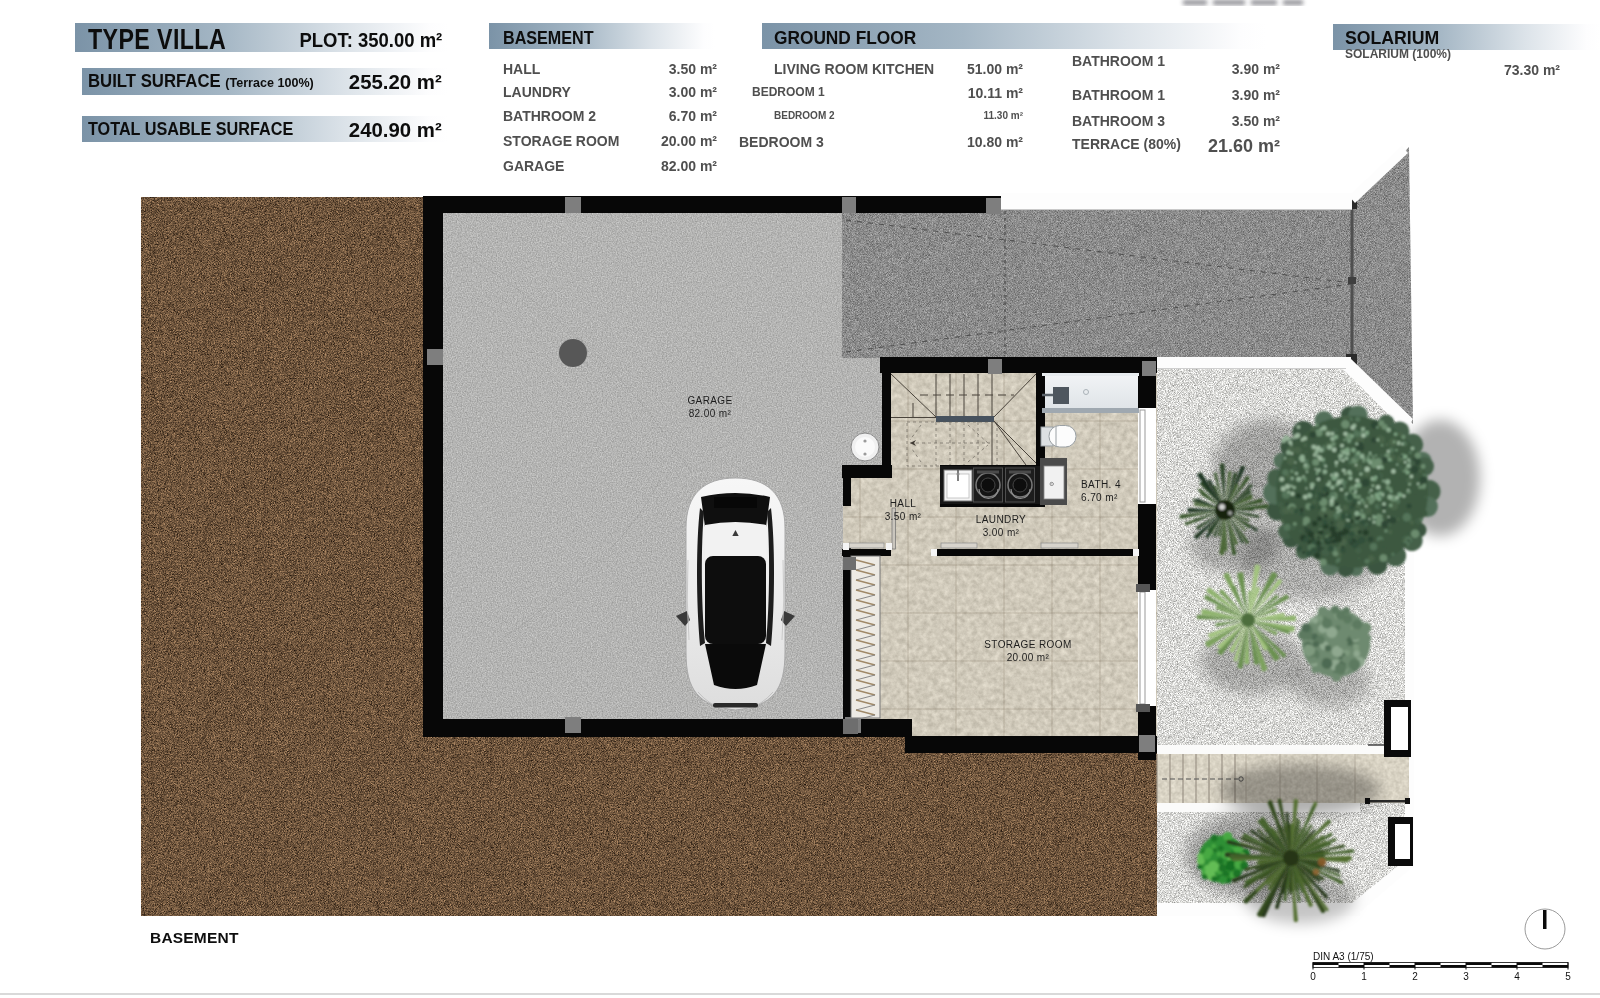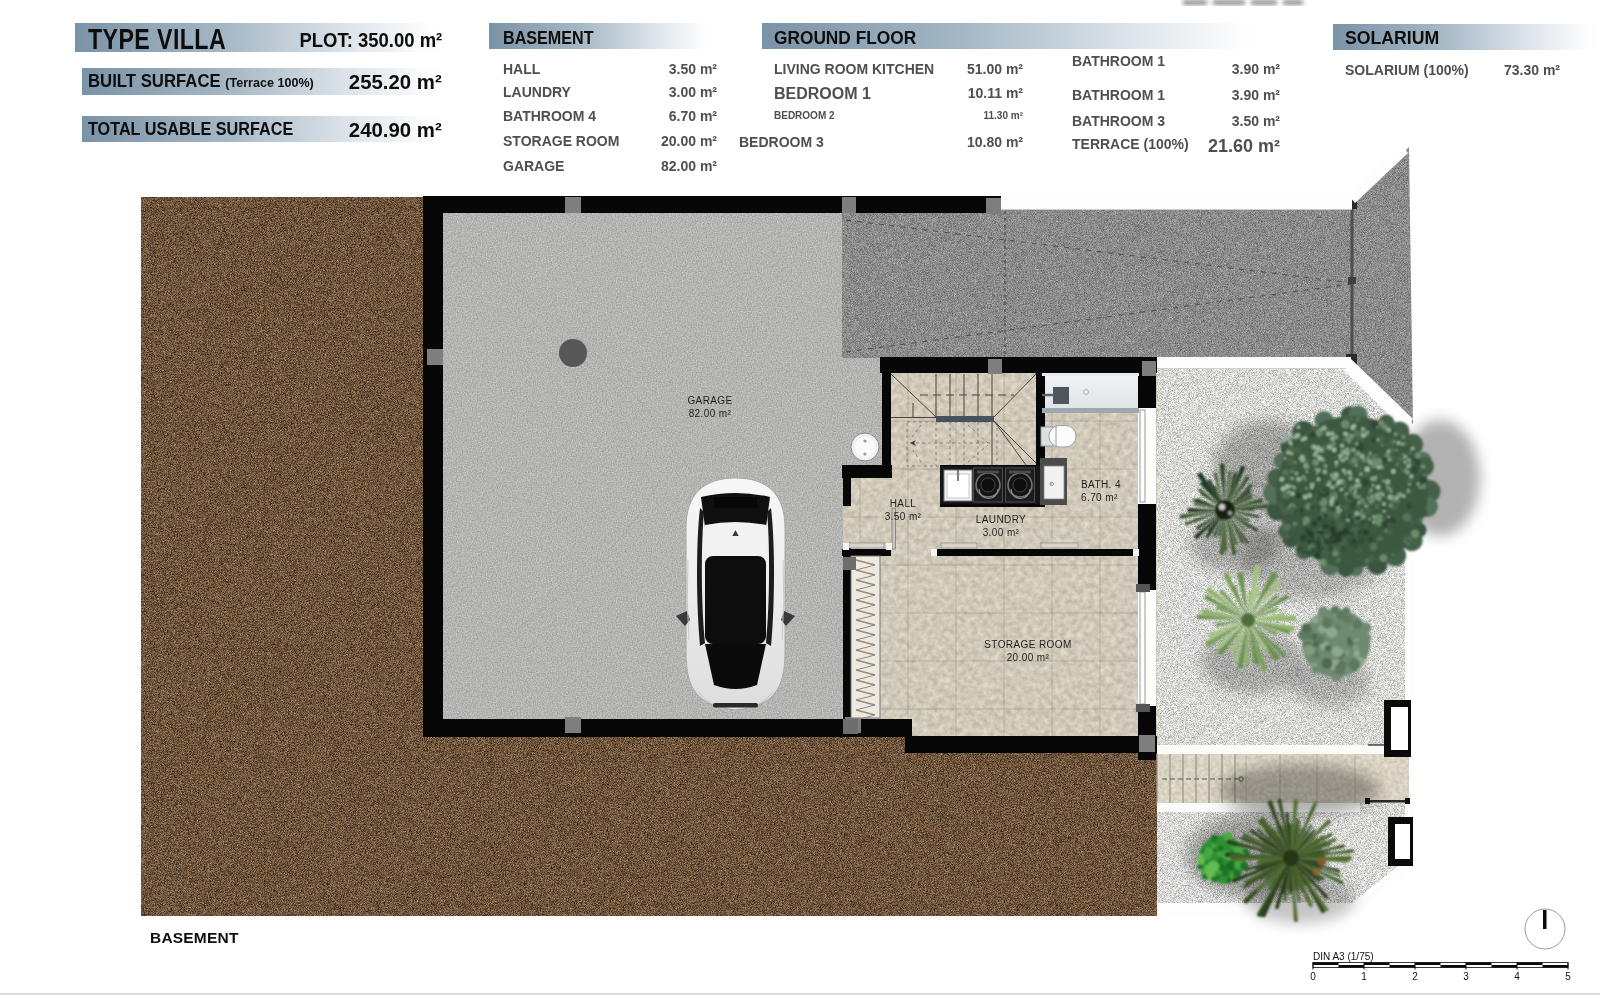--- a/index.html
+++ b/index.html
@@ -1365,37 +1365,37 @@
 <div class="t1" style="left:88px;top:119px;font-size:18px;transform:scaleX(0.90);transform-origin:0 0">TOTAL USABLE SURFACE</div>
 <div class="t1" style="right:1158px;top:118px;font-size:21px;transform:scaleX(0.97);transform-origin:100% 0">240.90 m²</div>
 
 <div class="t1" style="left:503px;top:27px;font-size:19px;transform:scaleX(0.85);transform-origin:0 0">BASEMENT</div>
 <div class="t1" style="left:774px;top:27px;font-size:19px;transform:scaleX(0.91);transform-origin:0 0">GROUND FLOOR</div>
 <div class="t1" style="left:1345px;top:27px;font-size:19px;transform:scaleX(0.93);transform-origin:0 0">SOLARIUM</div>
 <div class="row" style="left:503px;top:61px;font-size:14px">HALL</div>
 <div class="val" style="left:597px;top:61px;width:120px;font-size:14px">3.50 m²</div>
 <div class="row" style="left:503px;top:84px;font-size:14px">LAUNDRY</div>
 <div class="val" style="left:597px;top:84px;width:120px;font-size:14px">3.00 m²</div>
-<div class="row" style="left:503px;top:108px;font-size:14px">BATHROOM 4</div>
+<div class="row" style="left:503px;top:108px;font-size:14px">BATHROOM 2</div>
 <div class="val" style="left:597px;top:108px;width:120px;font-size:14px">6.70 m²</div>
 <div class="row" style="left:503px;top:133px;font-size:14px">STORAGE ROOM</div>
 <div class="val" style="left:597px;top:133px;width:120px;font-size:14px">20.00 m²</div>
 <div class="row" style="left:503px;top:158px;font-size:14px">GARAGE</div>
 <div class="val" style="left:597px;top:158px;width:120px;font-size:14px">82.00 m²</div>
 <div class="row" style="left:774px;top:61px;font-size:14px">LIVING ROOM KITCHEN</div>
 <div class="val" style="left:903px;top:61px;width:120px;font-size:14px">51.00 m²</div>
-<div class="row" style="left:774px;top:85px;font-size:16px">BEDROOM 1</div>
+<div class="row" style="left:752px;top:85px;font-size:12px">BEDROOM 1</div>
 <div class="val" style="left:903px;top:85px;width:120px;font-size:14px">10.11 m²</div>
 <div class="row" style="left:774px;top:110px;font-size:10px">BEDROOM 2</div>
 <div class="val" style="left:903px;top:110px;width:120px;font-size:10px">11.30 m²</div>
 <div class="row" style="left:739px;top:134px;font-size:14px">BEDROOM 3</div>
 <div class="val" style="left:903px;top:134px;width:120px;font-size:14px">10.80 m²</div>
 <div class="row" style="left:1072px;top:53px;font-size:14px">BATHROOM 1</div>
 <div class="val" style="left:1160px;top:61px;width:120px;font-size:14px">3.90 m²</div>
 <div class="row" style="left:1072px;top:87px;font-size:14px">BATHROOM 1</div>
 <div class="val" style="left:1160px;top:87px;width:120px;font-size:14px">3.90 m²</div>
 <div class="row" style="left:1072px;top:113px;font-size:14px">BATHROOM 3</div>
 <div class="val" style="left:1160px;top:113px;width:120px;font-size:14px">3.50 m²</div>
-<div class="row" style="left:1072px;top:136px;font-size:14px">TERRACE (100%)</div>
+<div class="row" style="left:1072px;top:136px;font-size:14px">TERRACE (80%)</div>
 <div class="val" style="left:1160px;top:136px;width:120px;font-size:18px">21.60 m²</div>
-<div class="row" style="left:1345px;top:62px;font-size:14px">SOLARIUM (100%)</div>
+<div class="row" style="left:1345px;top:47px;font-size:12px">SOLARIUM (100%)</div>
 <div class="val" style="left:1440px;top:62px;width:120px;font-size:14px">73.30 m²</div>
 <div class="t1" style="left:150px;top:929px;font-size:15.5px;letter-spacing:0.2px">BASEMENT</div>
 </div>
 </body></html>

